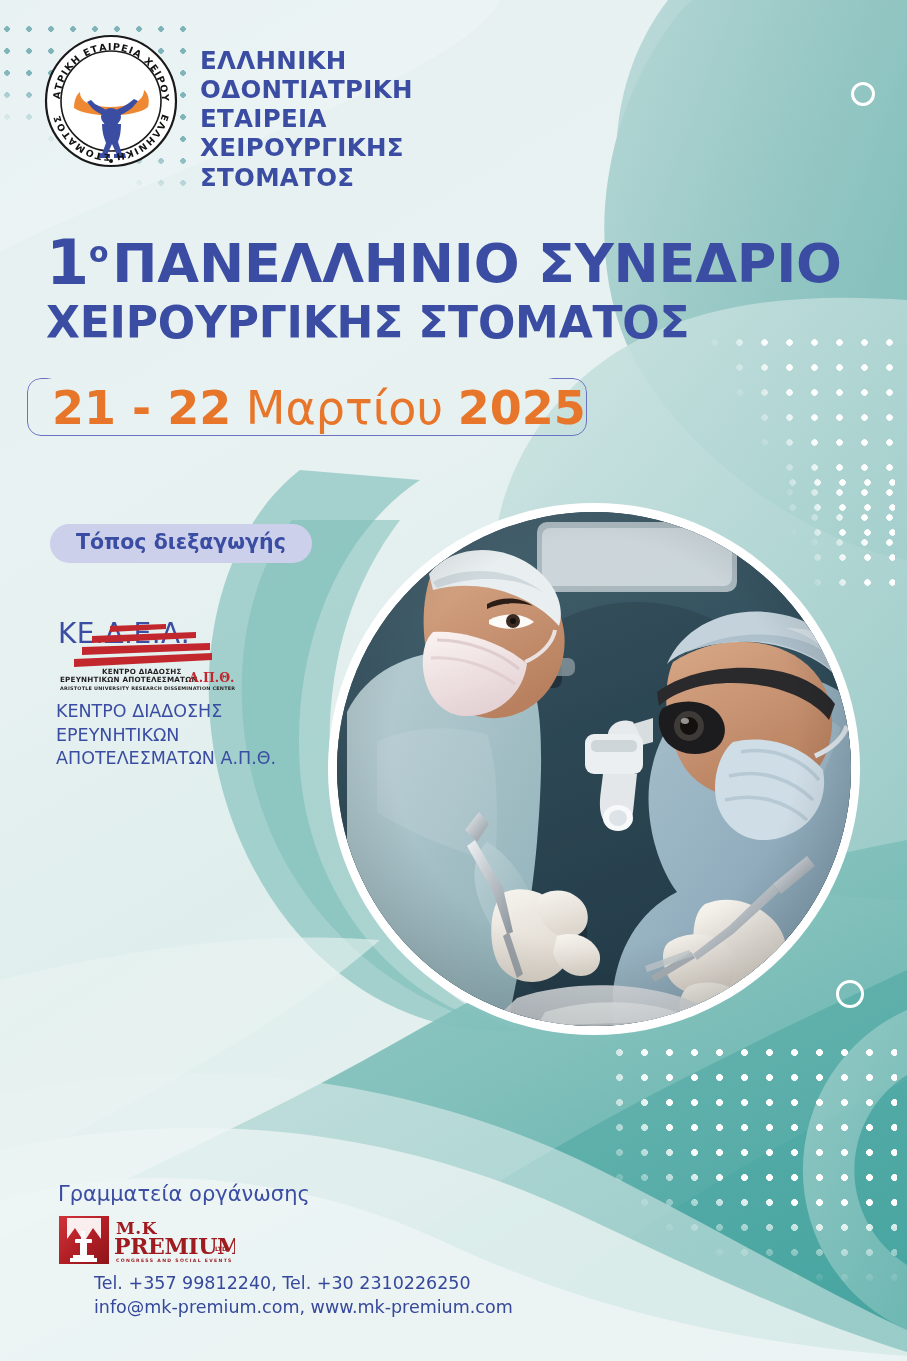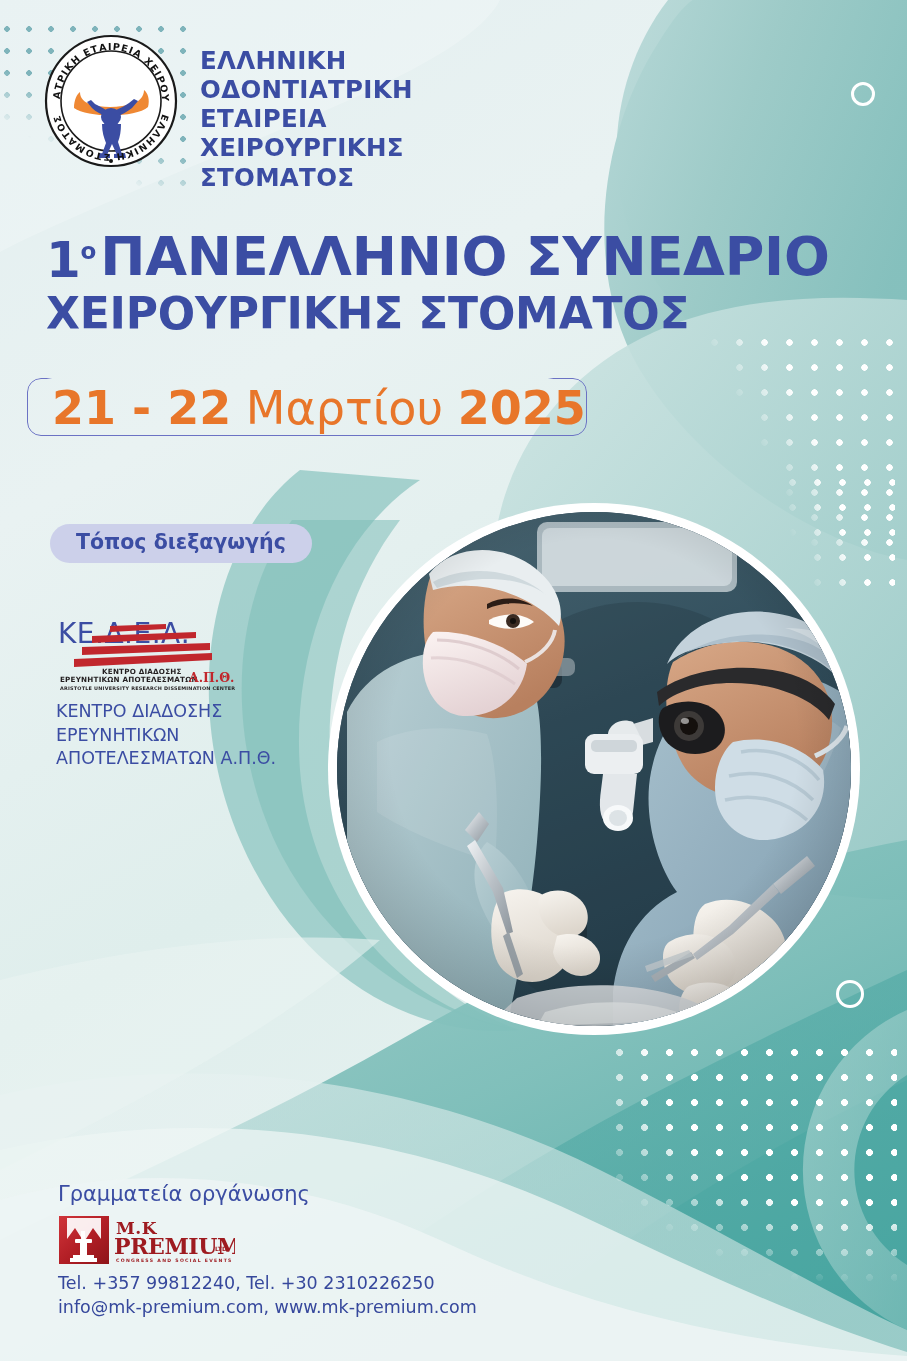--- a/index.html
+++ b/index.html
@@ -109,21 +109,21 @@
   }
   .title-line1 {
     color: #3b4da3;
     font-weight: 700;
     font-size: 54px;
     line-height: 1.06;
     letter-spacing: -0.2px;
     white-space: nowrap;
   }
   .ordinal {
-    font-size: 50px;
+    font-size: 62px;
     position: relative;
     top: 2px;
     margin-right: 4px;
   }
   .ordinal sup {
     font-size: 0.46em;
     vertical-align: super;
     line-height: 0;
   }
   .title-line2 {
@@ -237,20 +237,21 @@
     margin-left: 1px;
   }
   .footer-contact {
     margin-top: 5px;
     color: #2f4striped;
     color: #36489c;
     font-size: 17.5px;
     font-weight: 400;
     line-height: 1.35;
     white-space: pre-line;
+    margin-left: 36px;
   }
 </style>
 </head>
 <body>
 
 <div class="poster">
 
   <div class="bg-base"></div>
 
   <svg class="bg-svg" viewBox="0 0 907 1361" preserveAspectRatio="none">

